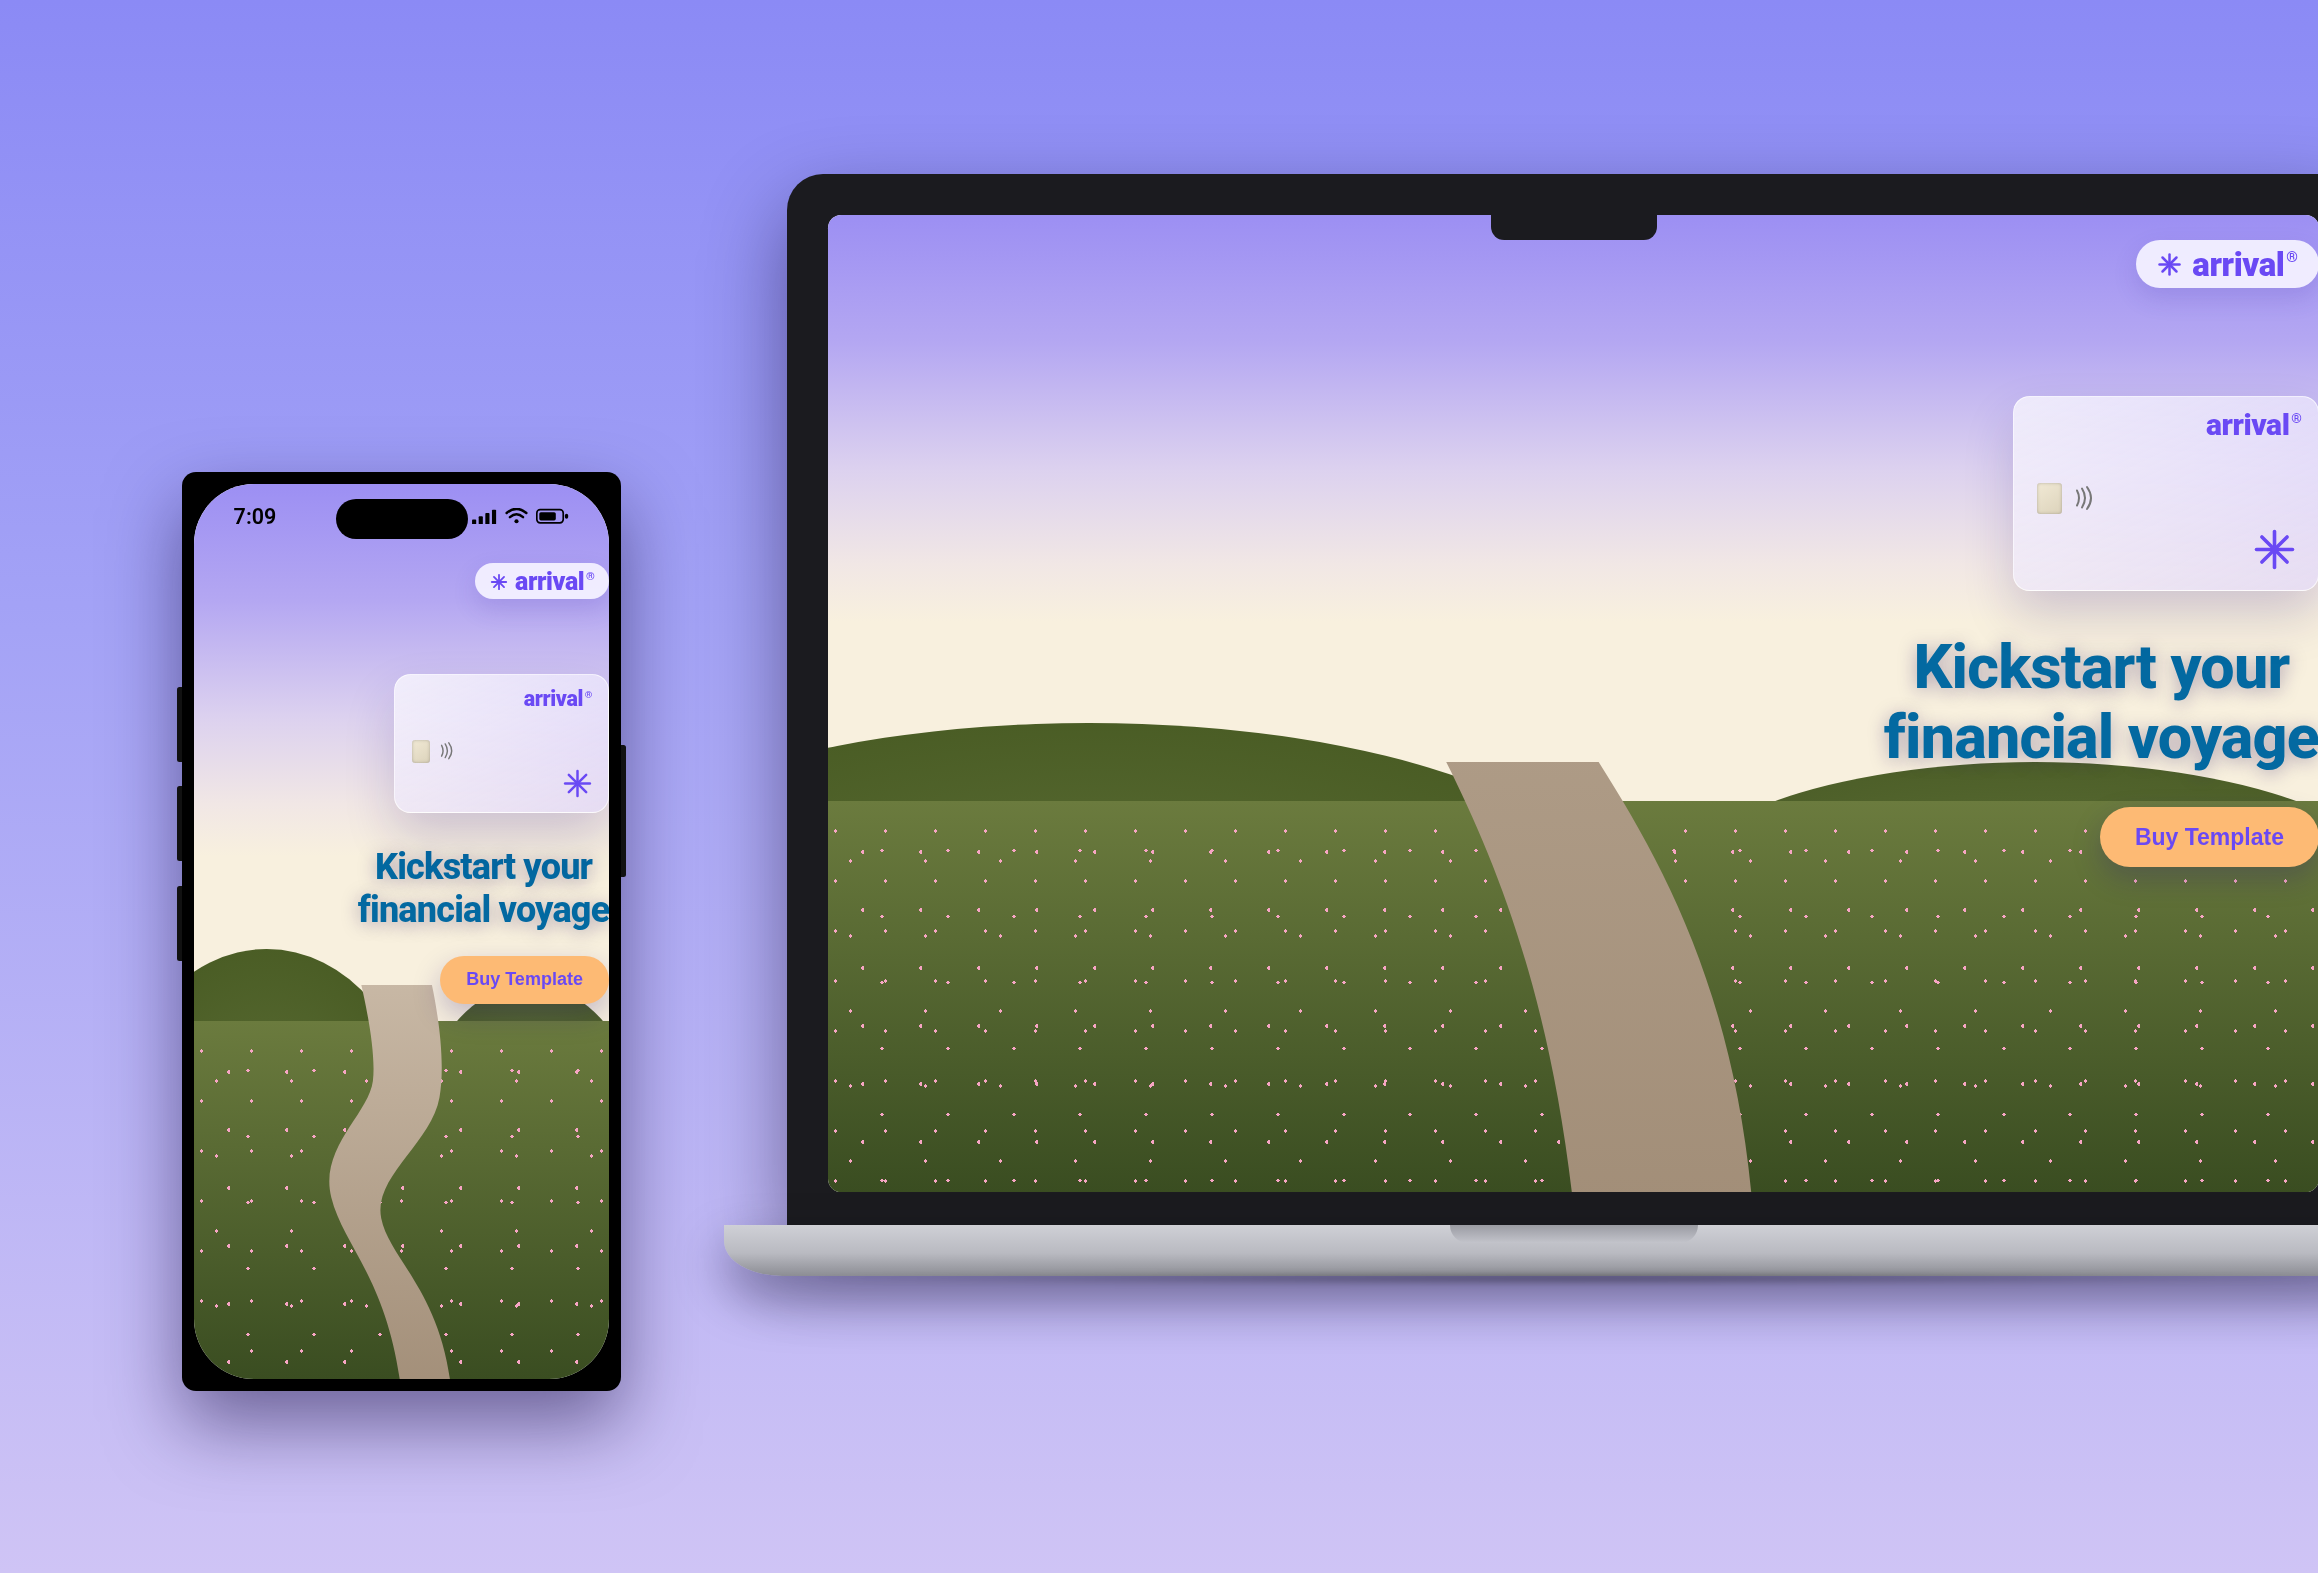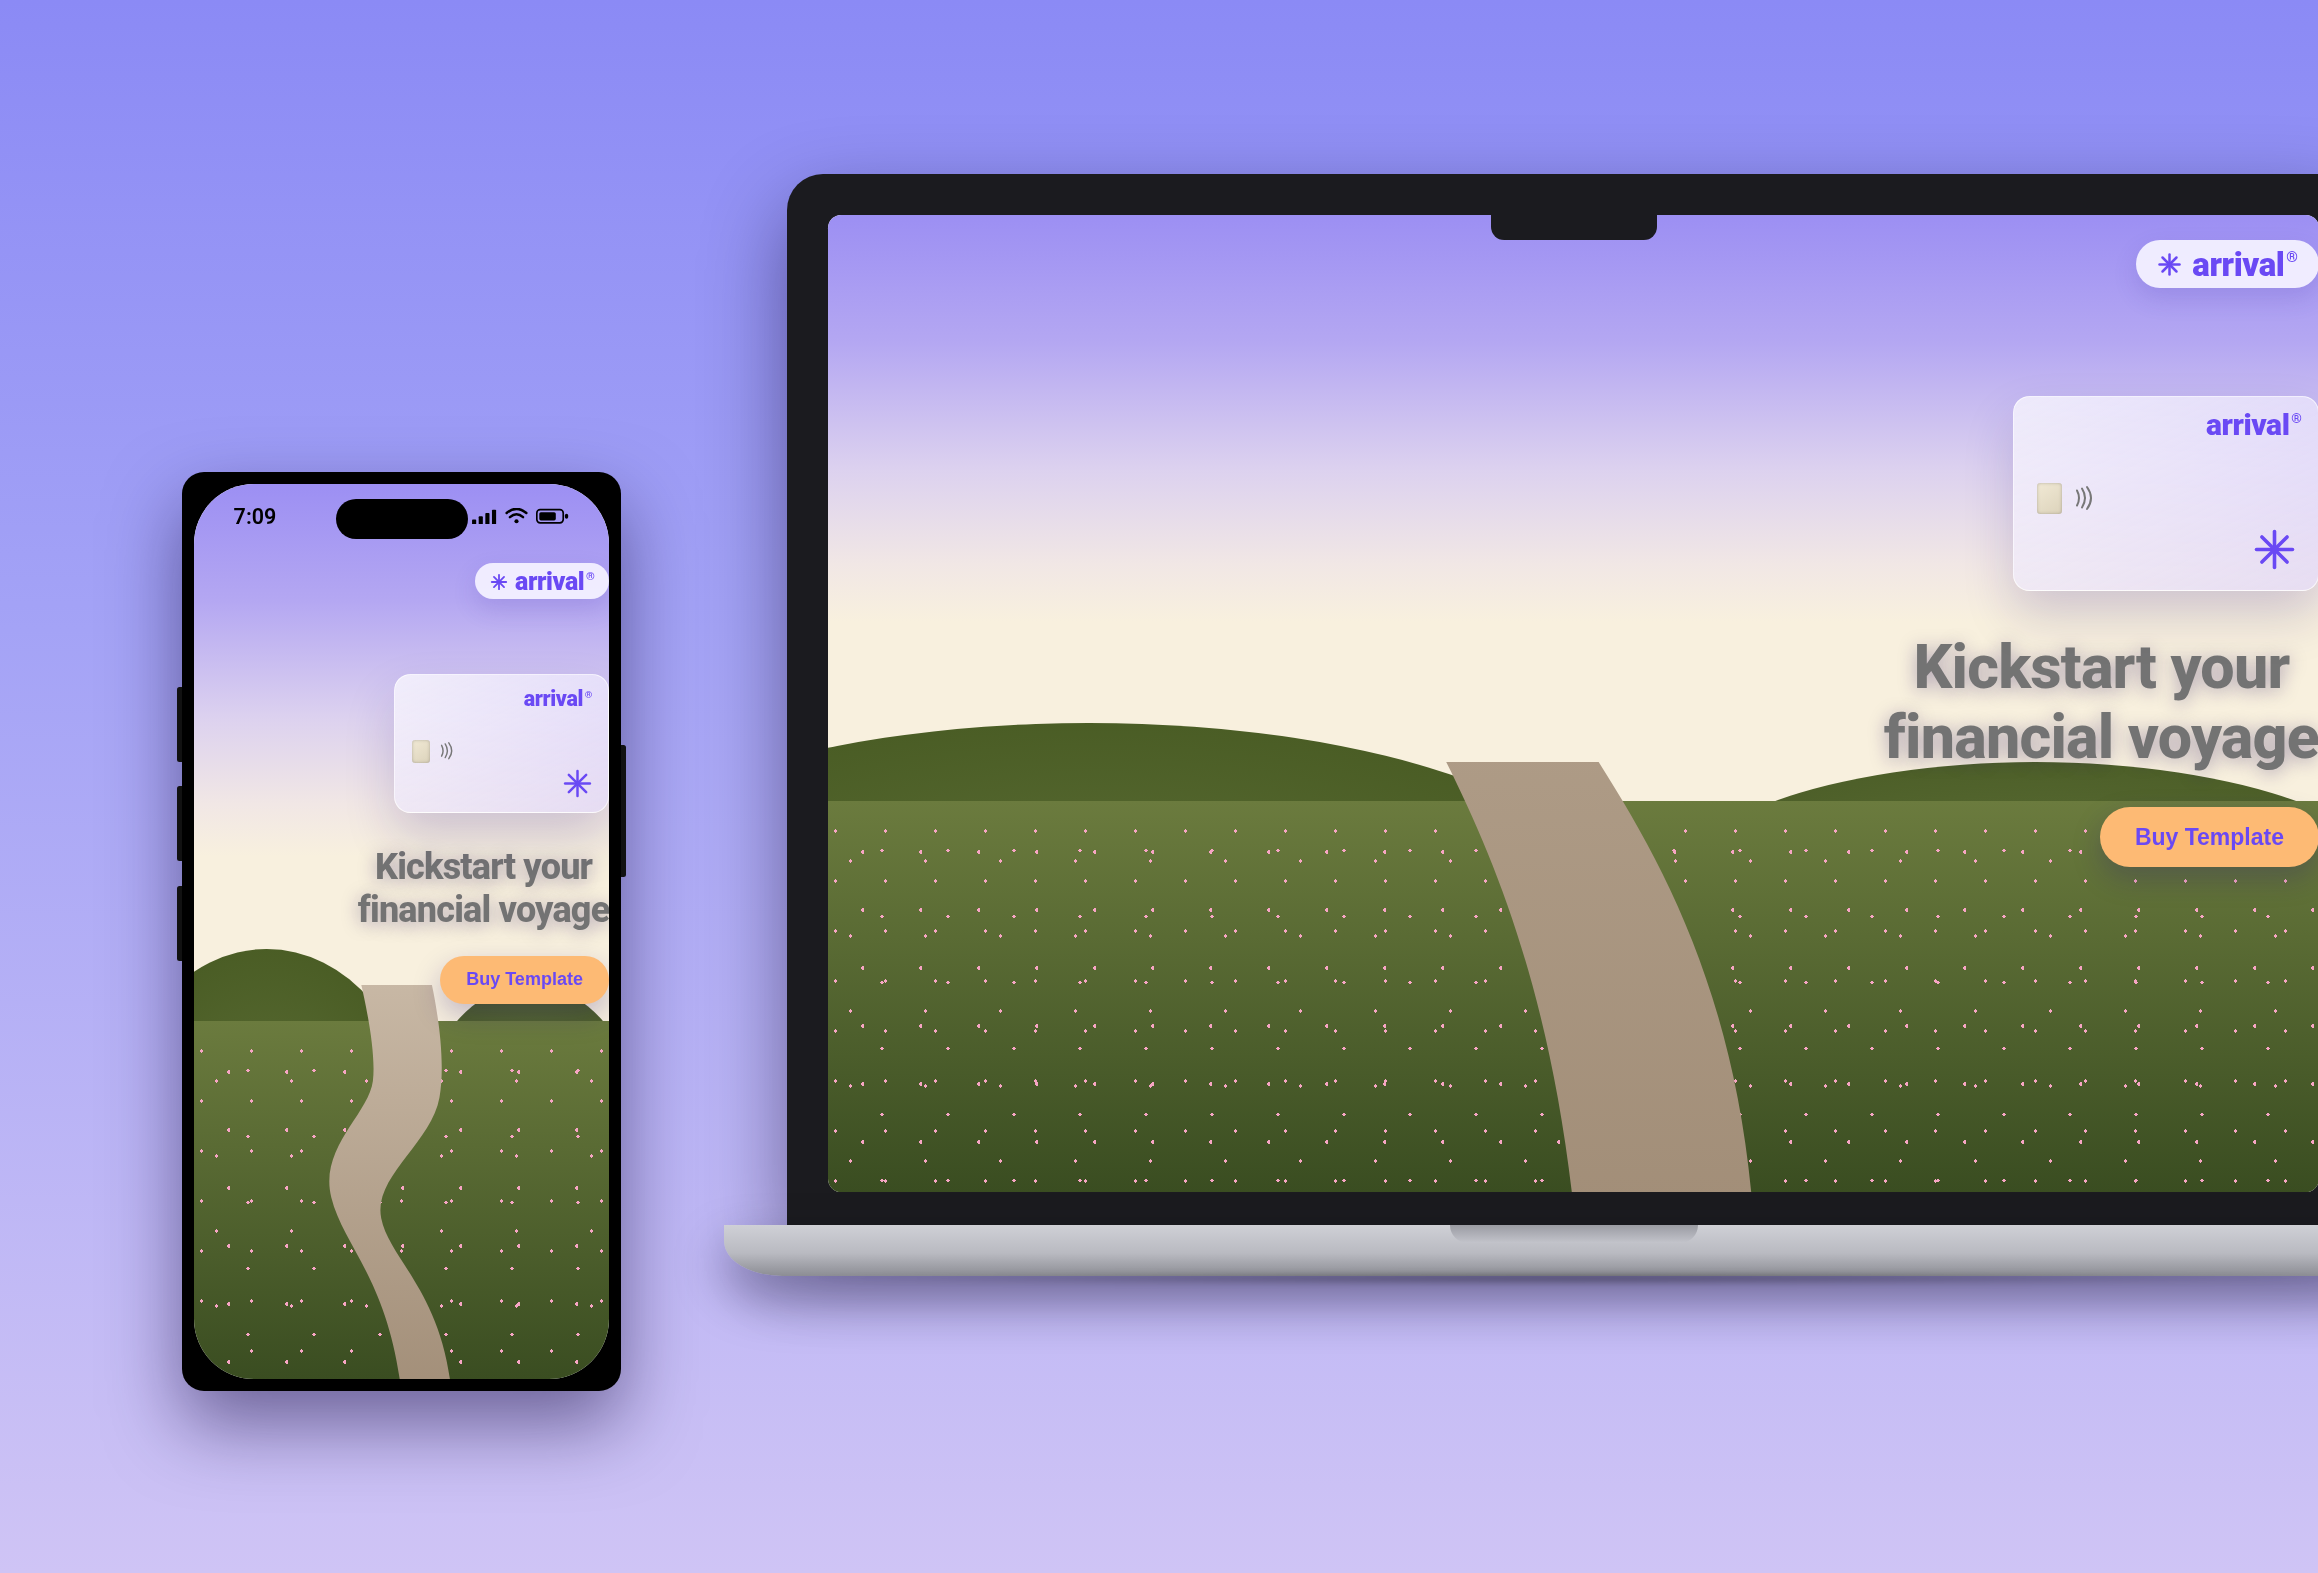--- a/index.html
+++ b/index.html
@@ -14,21 +14,21 @@
   }
 
   
   .phone {
     position: absolute;
     top: 472px;
     left: 182px;
     width: 439px;
     height: 919px;
     background: #000;
-    border-radius: 22px;
+    border-radius: 14px;
     box-shadow: 0 33px 75px rgba(20, 10, 60, 0.5);
     padding: 11.6px;
   }
   .phone::before { 
     content: "";
     position: absolute;
     left: -5px;
     top: 215px;
     width: 5px;
     height: 75px;
@@ -284,21 +284,21 @@
     background: linear-gradient(145deg,#f1e9d5,#dcd3bb);
     border-radius: 3.3px;
     box-shadow: inset 0 0 3.3px rgba(0,0,0,0.25);
   }
   .card-nfc { position: absolute; }
   .card-nfc svg { width: 100%; height: 100%; display: block; }
   .card-spark { position: absolute; }
   .card-spark svg { width: 100%; height: 100%; display: block; }
 
   .hero-title {
-    color: #737373;
+    color: #0369a1;
     font-weight: 800;
     text-align: center;
     text-shadow: 0 3.3px 18px rgba(40, 20, 100, 0.35);
     letter-spacing: -0.8px;
   }
   .cta {
     background: #fdba74;
     color: #6a49f4;
     border: none;
     border-radius: 827px;

